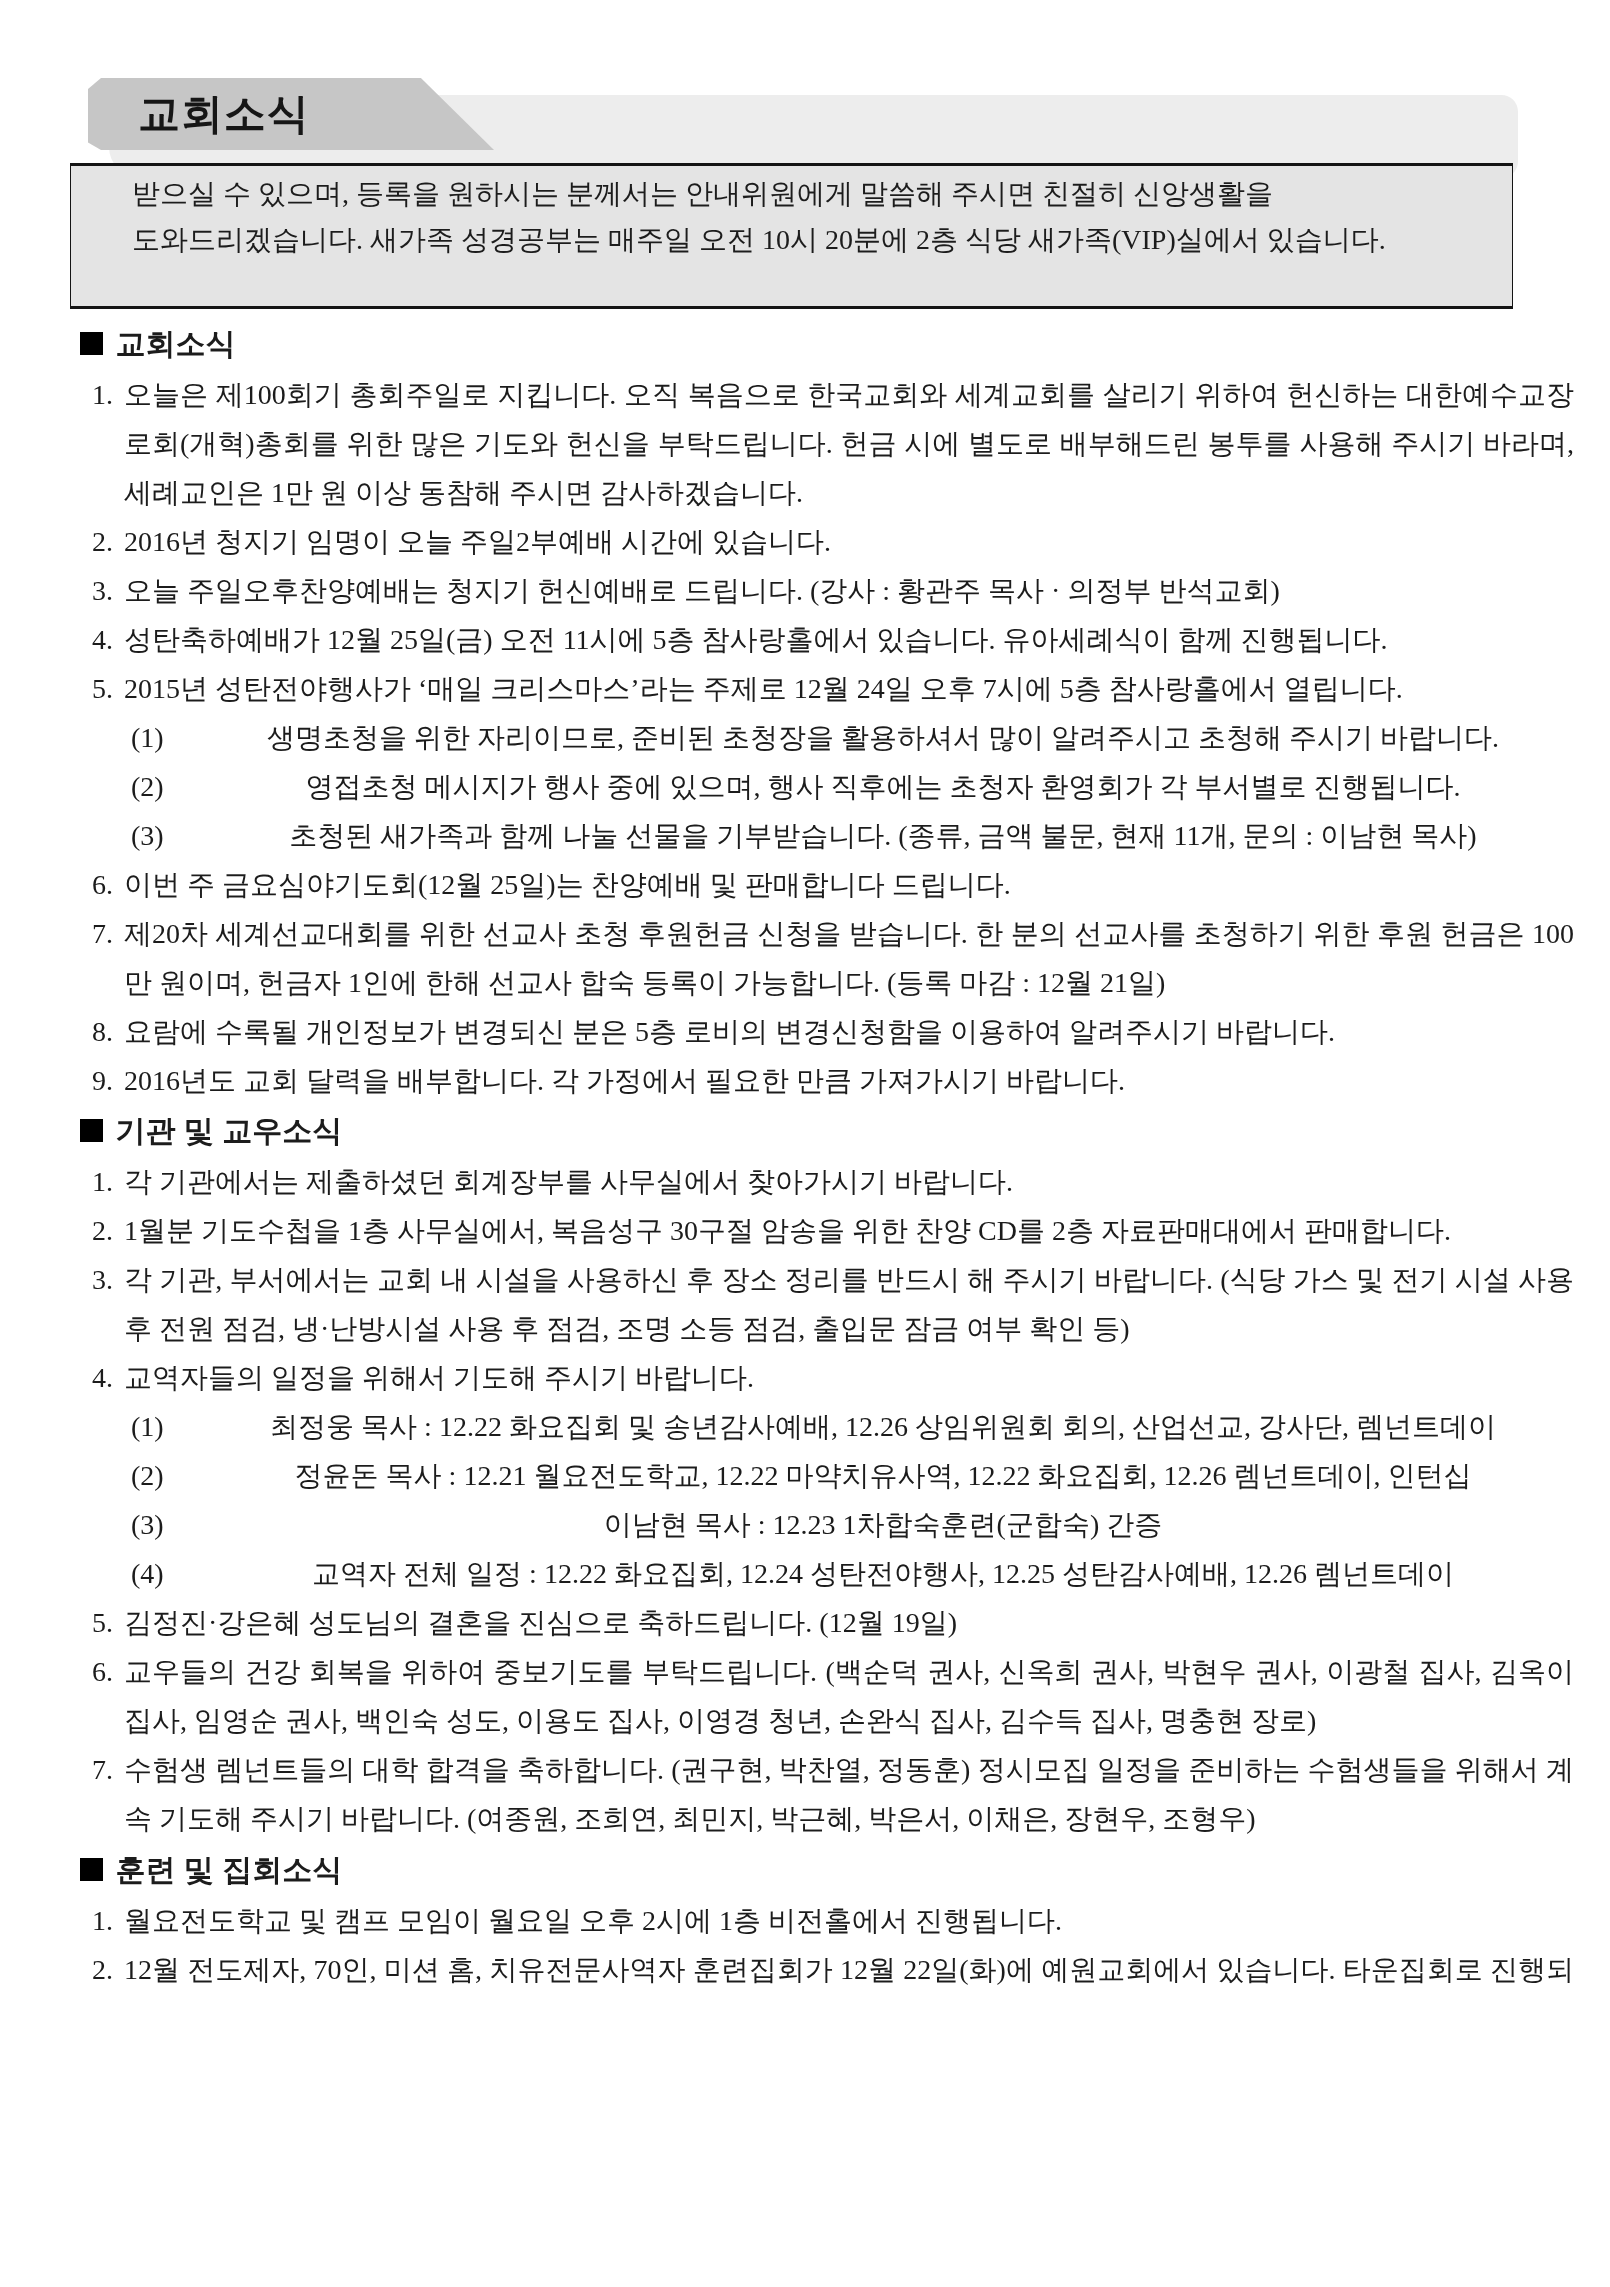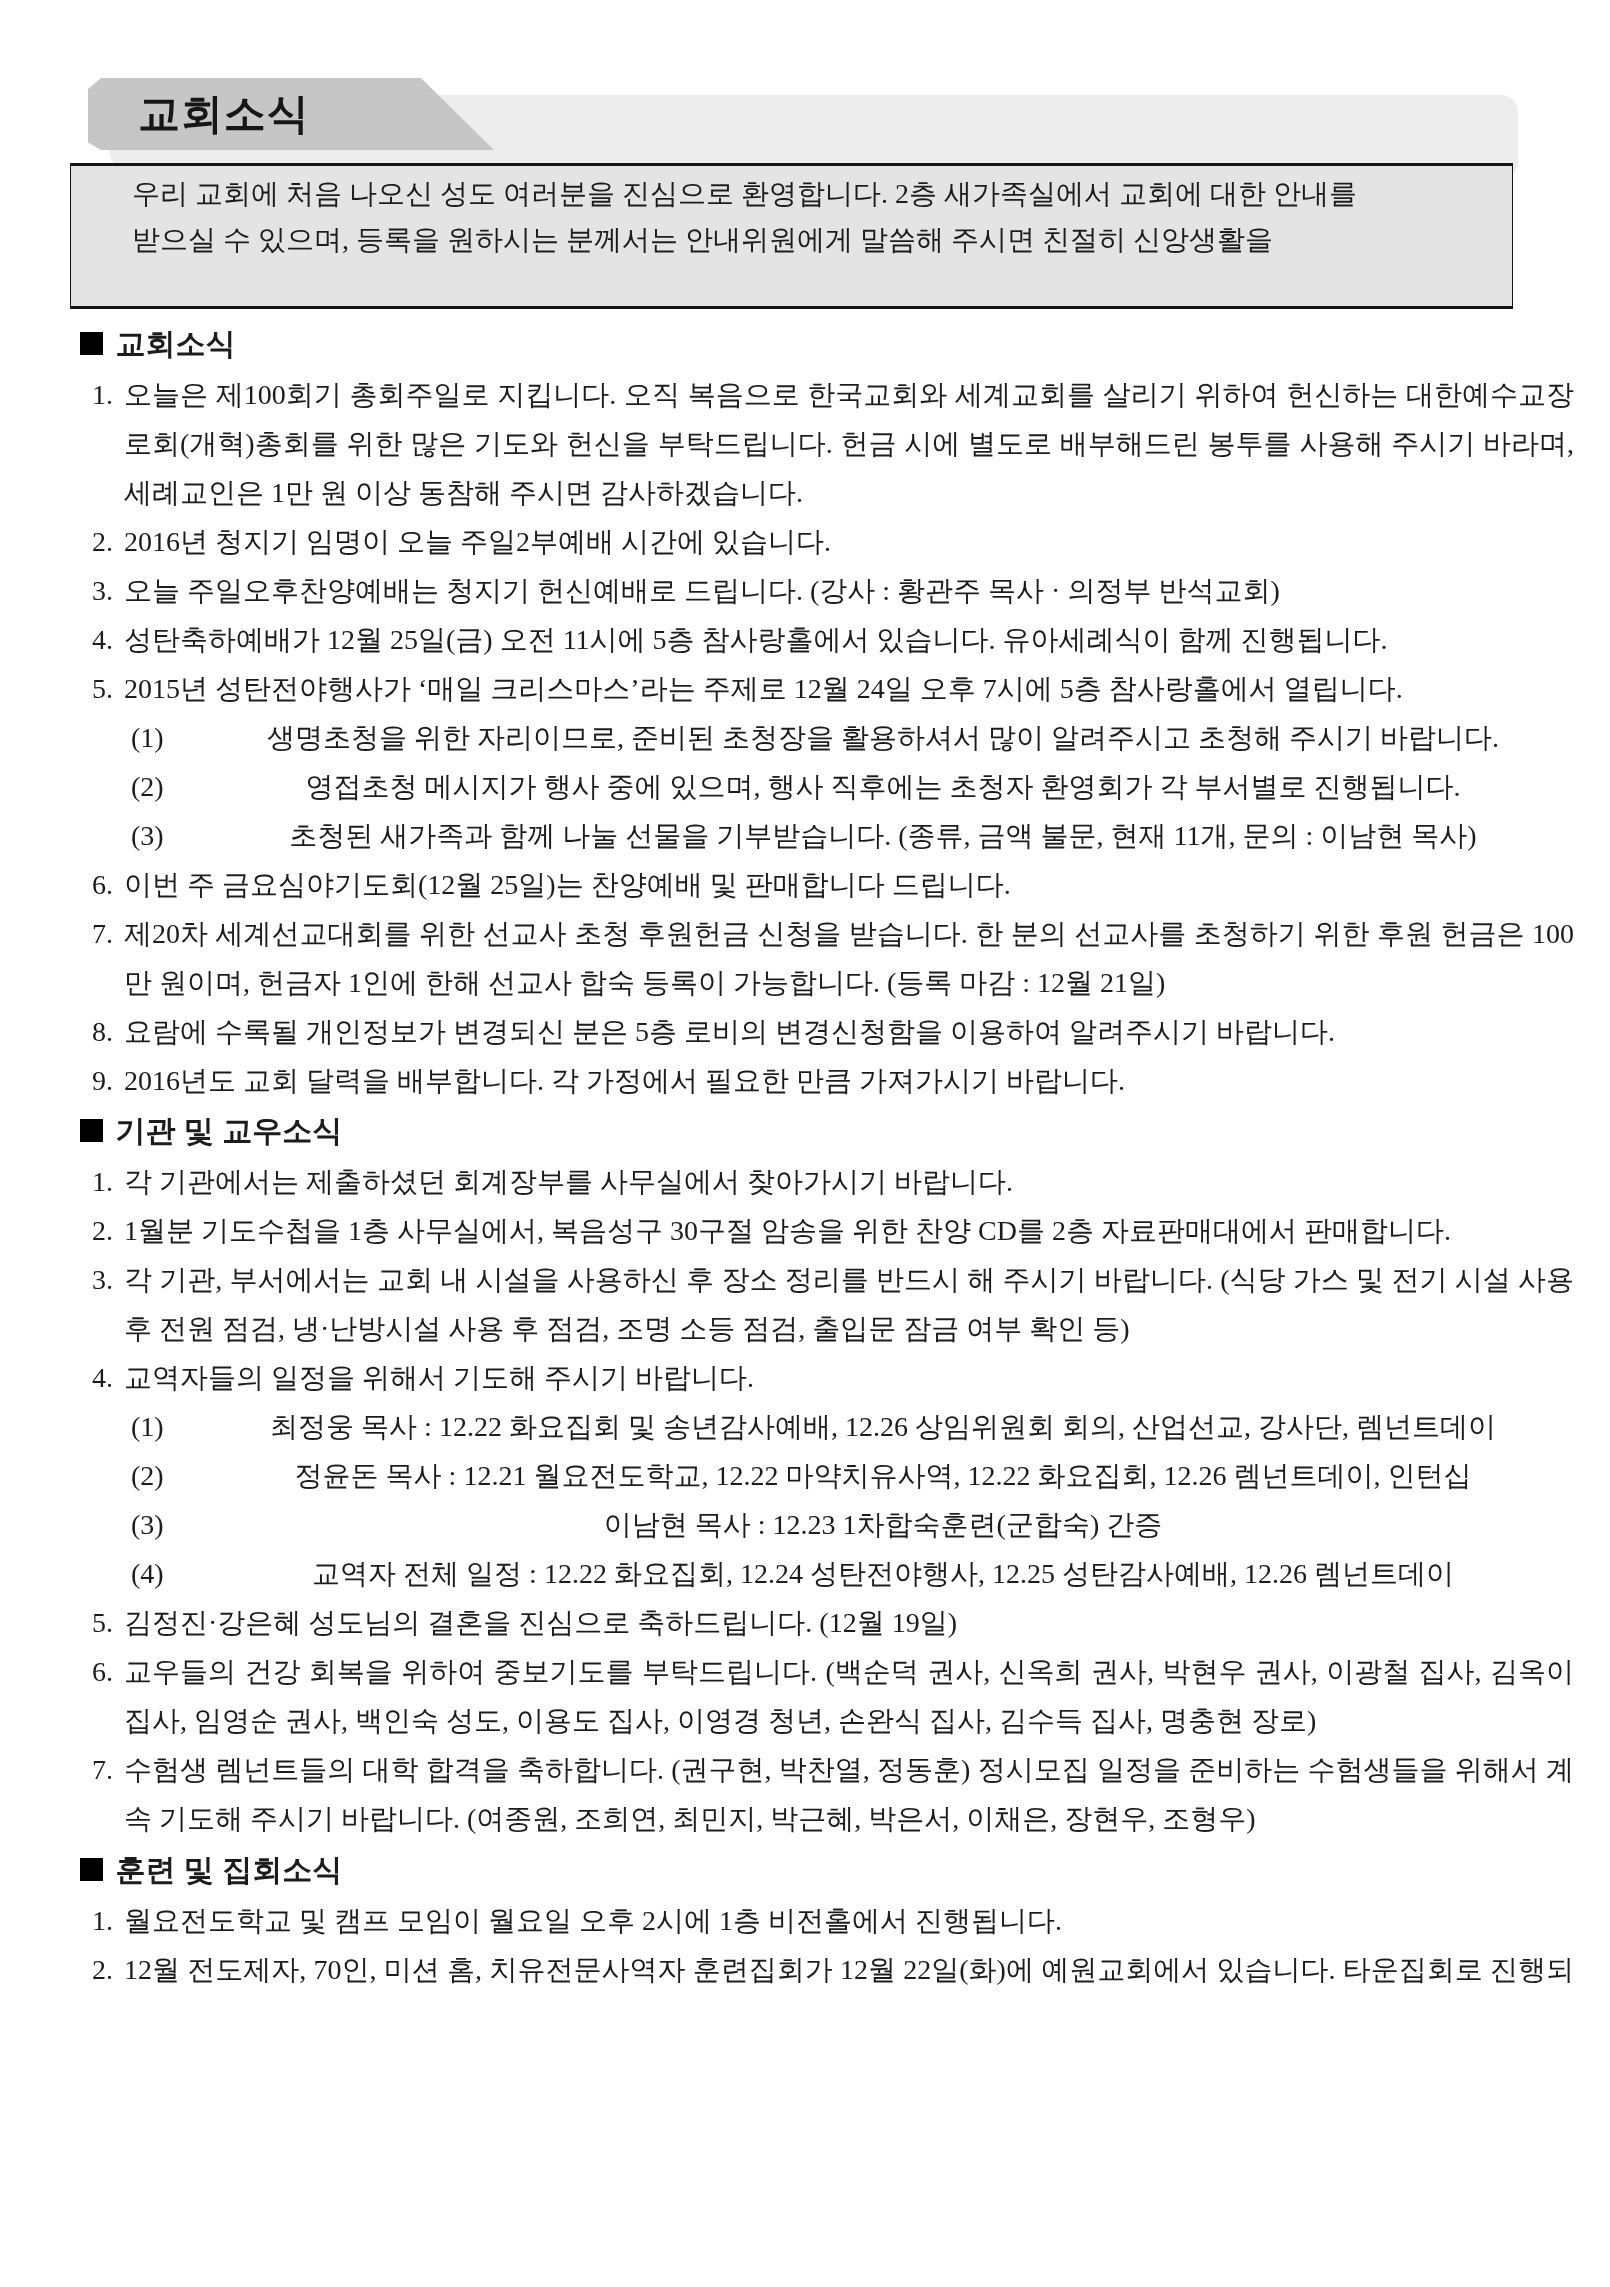--- a/index.html
+++ b/index.html
@@ -77,22 +77,22 @@
 <body>
 
 <div class="page">
 
   <div class="band"></div>
   <div class="ribbon">
     <span class="ribbon-title">교회소식</span>
   </div>
 
   <div class="intro">
-    <div class="intro-line">우리 교회에 처음 나오신 성도 여러분을 진심으로 환영합니다. 2층 새가족실에서 교회에 대한 안내를</div>
     <div class="intro-line">받으실 수 있으며, 등록을 원하시는 분께서는 안내위원에게 말씀해 주시면 친절히 신앙생활을</div>
+    <div class="intro-line">도와드리겠습니다. 새가족 성경공부는 매주일 오전 10시 20분에 2층 식당 새가족(VIP)실에서 있습니다.</div>
   </div>
 
   <div class="content">
       <div class="section">
         <div class="section-title">
           <span class="sq"></span>
           <span>교회소식</span>
         </div>
         <div class="item">
           <span class="num">1.</span>

